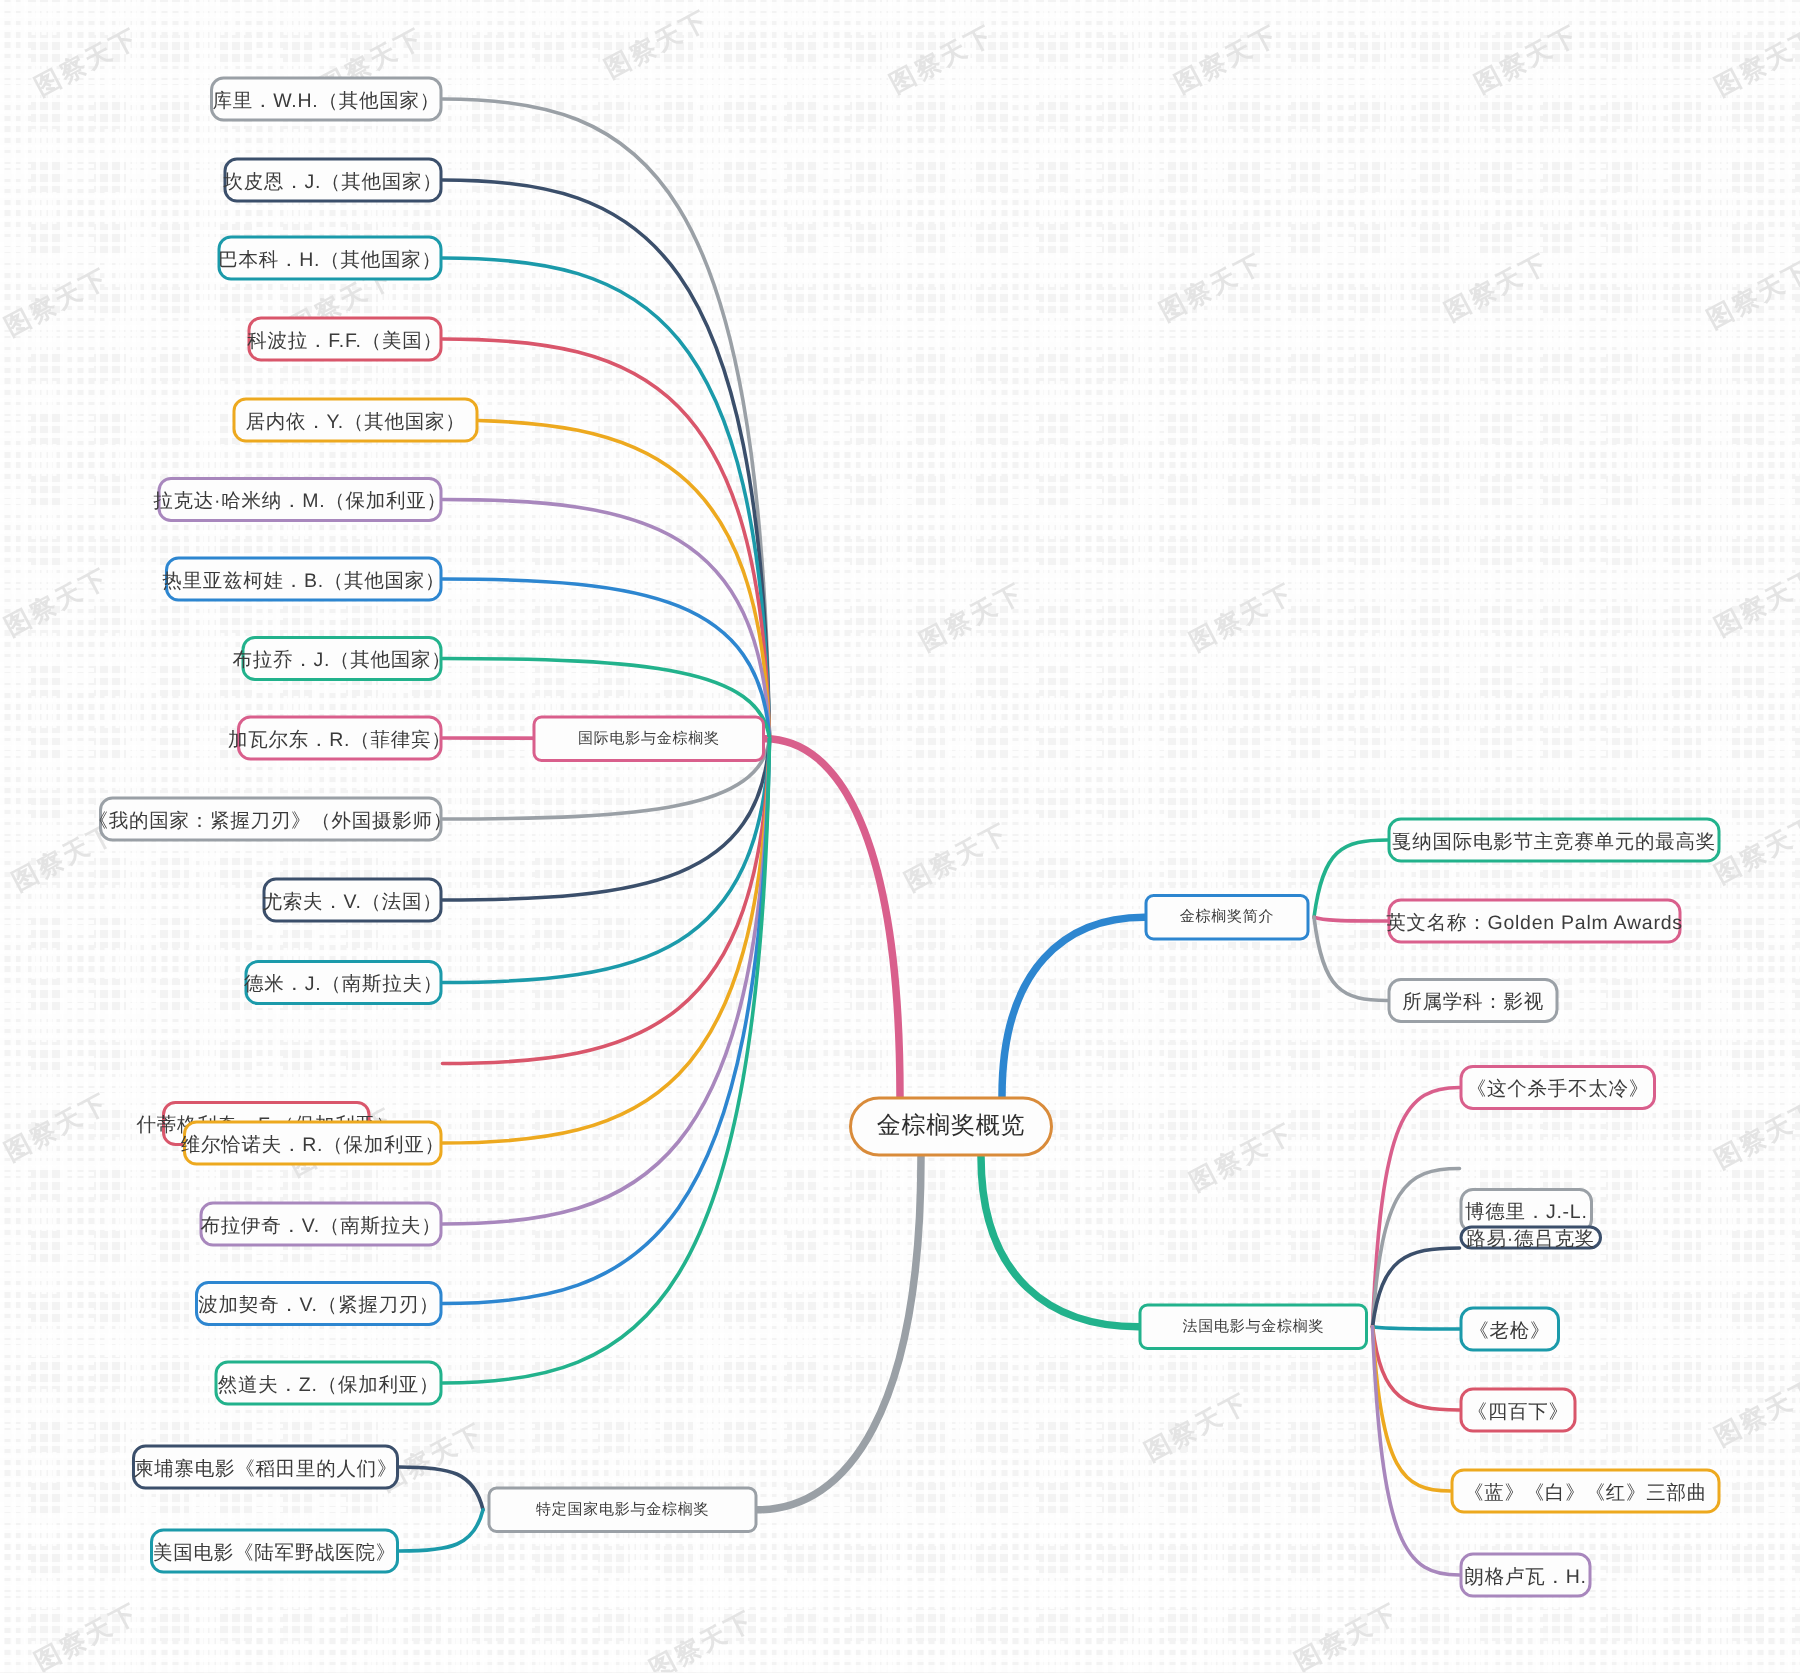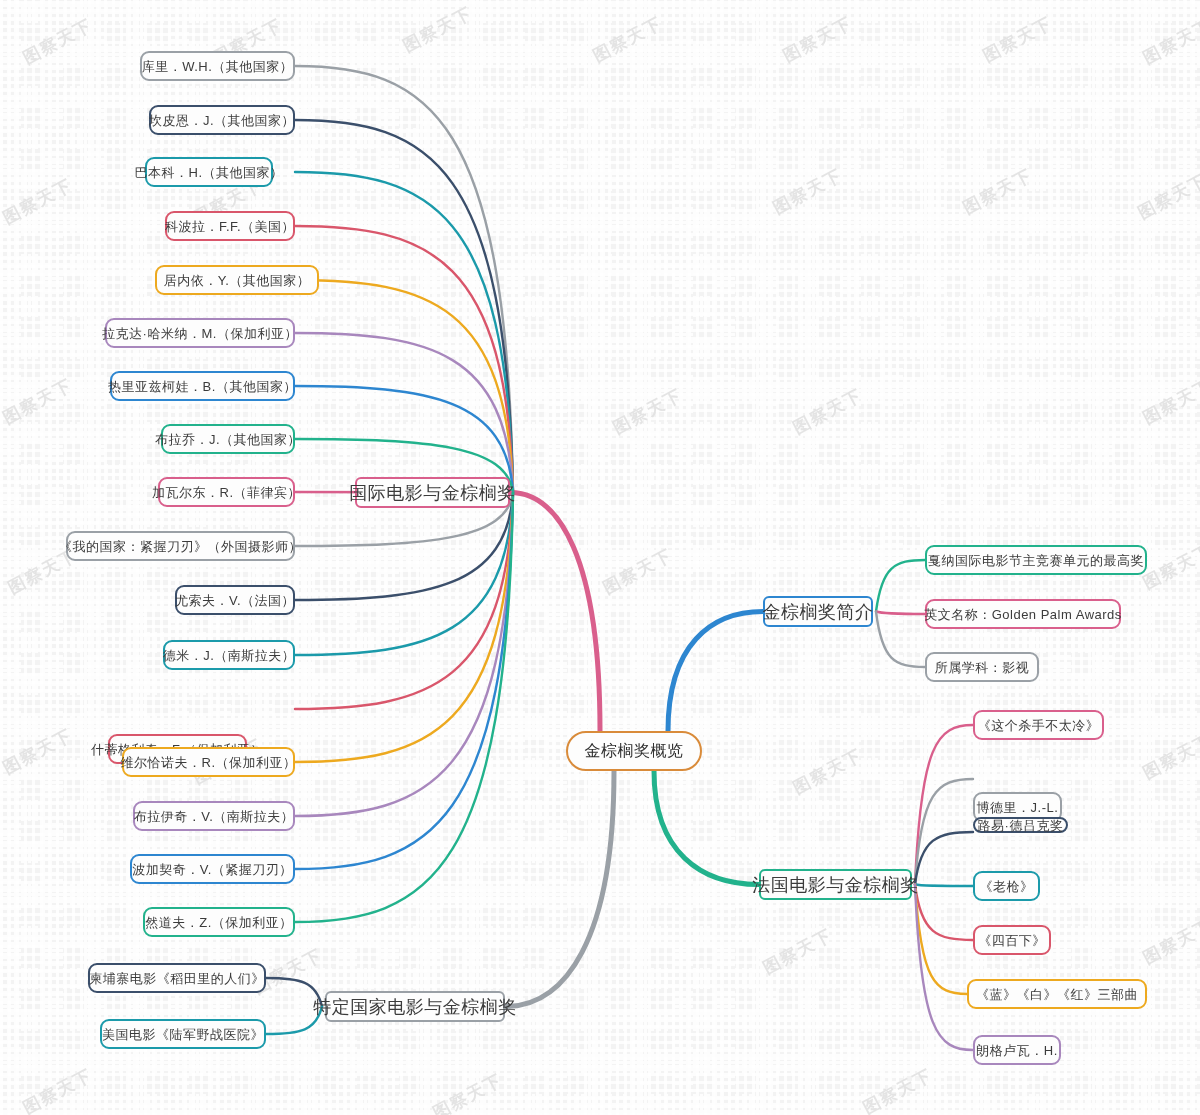--- a/index.html
+++ b/index.html
@@ -65,21 +65,21 @@
     letter-spacing:.5px;
   }
   .node.root{
     border-width:2px;
     border-radius:22px;
     font-size:16px;
     color:#2e2e2e;
     padding:0 16px;
   }
   .node.branch{
-    font-size:18px;
+    font-size:10px;
     border-radius:6px;
     padding:0 12px;
   }
 </style>
 </head>
 <body>
 
 <div id="mindmap">
   <div id="weave"></div>
   <div id="watermark-layer">
@@ -149,21 +149,21 @@
       <path d="M 973 1050 C 937.04 1050, 921 1030.14, 915 884.5" fill="none" stroke="#a887bd" stroke-width="2.4" stroke-linecap="round"></path>
     </svg>
   <div id="node-layer">
       <div class="node root" style="left: 566px; top: 731px; width: 136px; height: 40px; border-color: rgb(217, 139, 58);">金棕榈奖概览</div>
       <div class="node branch" style="left: 355px; top: 477px; width: 155px; height: 31px; border-color: rgb(217, 95, 140);">国际电影与金棕榈奖</div>
       <div class="node branch" style="left: 325px; top: 991px; width: 180px; height: 31px; border-color: rgb(154, 160, 166);">特定国家电影与金棕榈奖</div>
       <div class="node branch" style="left: 763px; top: 596px; width: 110px; height: 31px; border-color: rgb(45, 134, 208);">金棕榈奖简介</div>
       <div class="node branch" style="left: 759px; top: 869px; width: 153px; height: 31px; border-color: rgb(34, 178, 140);">法国电影与金棕榈奖</div>
       <div class="node" style="left: 140px; top: 51px; width: 155px; height: 30px; border-color: rgb(154, 160, 166);">库里．W.H.（其他国家）</div>
       <div class="node" style="left: 149px; top: 105px; width: 146px; height: 30px; border-color: rgb(59, 79, 107);">坎皮恩．J.（其他国家）</div>
-      <div class="node" style="left: 145px; top: 157px; width: 128px; height: 30px; border-color: rgb(27, 154, 170);">巴本科．H.（其他国家）</div>
+      <div class="node" style="left: 145px; top: 157px; width: 150px; height: 30px; border-color: rgb(27, 154, 170);">巴本科．H.（其他国家）</div>
       <div class="node" style="left: 165px; top: 211px; width: 130px; height: 30px; border-color: rgb(217, 86, 107);">科波拉．F.F.（美国）</div>
       <div class="node" style="left: 155px; top: 265px; width: 164px; height: 30px; border-color: rgb(237, 169, 31);">居内依．Y.（其他国家）</div>
       <div class="node" style="left: 105px; top: 318px; width: 190px; height: 30px; border-color: rgb(168, 135, 189);">拉克达·哈米纳．M.（保加利亚）</div>
       <div class="node" style="left: 110px; top: 371px; width: 185px; height: 30px; border-color: rgb(45, 134, 208);">热里亚兹柯娃．B.（其他国家）</div>
       <div class="node" style="left: 161px; top: 424px; width: 134px; height: 30px; border-color: rgb(34, 178, 140);">布拉乔．J.（其他国家）</div>
       <div class="node" style="left: 158px; top: 477px; width: 137px; height: 30px; border-color: rgb(217, 95, 140);">加瓦尔东．R.（菲律宾）</div>
       <div class="node" style="left: 66px; top: 531px; width: 229px; height: 30px; border-color: rgb(154, 160, 166);">《我的国家：紧握刀刃》（外国摄影师）</div>
       <div class="node" style="left: 175px; top: 585px; width: 120px; height: 30px; border-color: rgb(59, 79, 107);">尤索夫．V.（法国）</div>
       <div class="node" style="left: 163px; top: 640px; width: 132px; height: 30px; border-color: rgb(27, 154, 170);">德米．J.（南斯拉夫）</div>
       <div class="node" style="left: 108px; top: 694px; width: 139px; height: 30px; border-color: rgb(217, 86, 107); margin-top: 40px;">什蒂格利奇．F.（保加利亚）</div>

